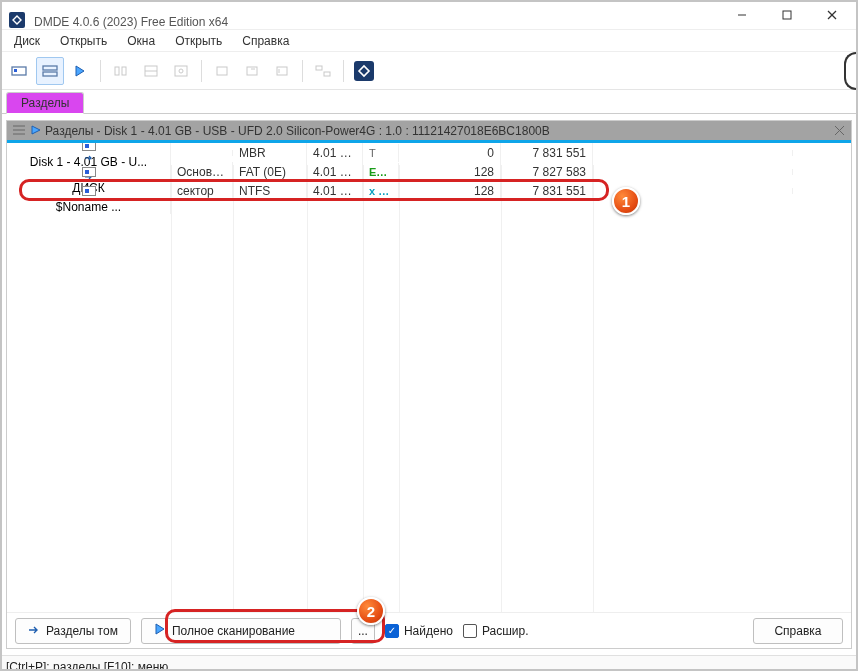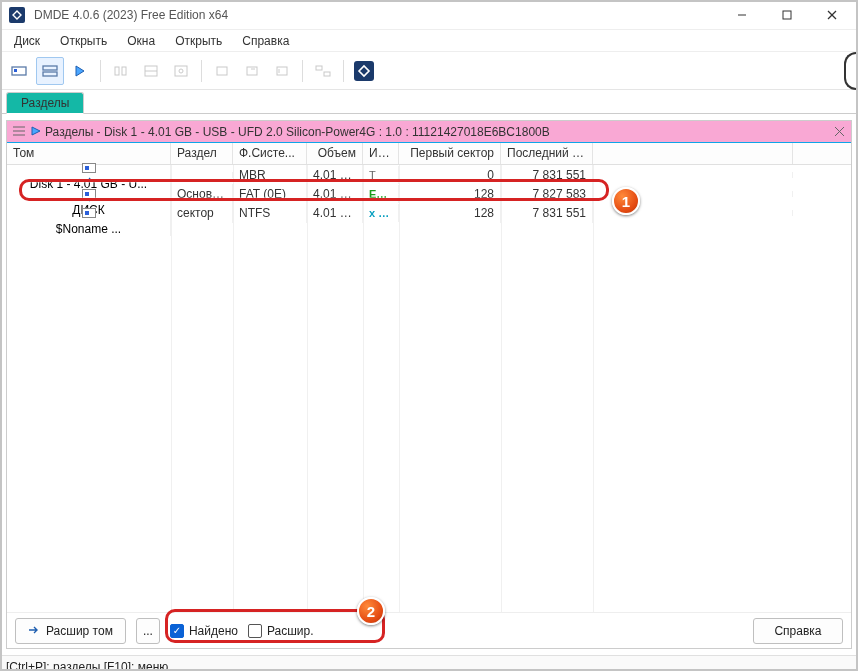--- a/index.html
+++ b/index.html
@@ -17,21 +17,21 @@
     position: absolute;
     top: 0; left: 0; right: 0; bottom: 0;
     border: 2px solid #c4c4c4;
     pointer-events: none;
   }
   
   .titlebar {
     height: 30px;
     background: #fff;
     display: flex;
-    align-items: center;
+    align-items: flex-end;
     padding: 0 4px 0 8px;
     border-bottom: 1px solid #eee;
   }
   .titlebar .app-icon {
     width: 18px; height: 18px;
     margin-right: 8px;
     display: inline-flex; align-items: center; justify-content: center;
   }
   .titlebar .title-text { color: #555; font-size: 12px; }
   .win-controls { margin-left: auto; display: flex; }
@@ -92,38 +92,38 @@
     display: flex;
     align-items: flex-end;
     padding: 0 6px;
     border-bottom: 1px solid #ccc;
   }
   .tab {
     padding: 3px 14px;
     border: 1px solid #ccc;
     border-bottom: 1px solid #fff;
     margin-bottom: -1px;
-    background: #14b8a6;
+    background: #d946ef;
     font-size: 12px;
     color: #333;
     border-radius: 3px 3px 0 0;
   }
   
   .panel {
     margin: 6px;
     border: 1px solid #ccc;
     height: 529px;
     position: relative;
     display: flex;
     flex-direction: column;
   }
   .panel-header {
     height: 22px;
-    background: #f9a8d4;
-    border-bottom: 1px solid #0ea5e9;
+    background: #a3a3a3;
+    border-bottom: 3px solid #0ea5e9;
     display: flex;
     align-items: center;
     padding: 0 4px;
     font-size: 12px;
     color: #333;
   }
   .panel-header .ph-icon { margin: 0 4px 0 2px; }
   .panel-header .close-x {
     margin-left: auto;
     width: 16px; height: 16px;
@@ -387,30 +387,20 @@
     <span>Разделы - Disk 1 - 4.01 GB - USB - UFD 2.0 Silicon-Power4G : 1.0 : 11121427018E6BC1800B</span>
     <div class="close-x">
         <svg width="9" height="9">
           <line x1="0" y1="0" x2="9" y2="9" stroke="#666"></line>
           <line x1="9" y1="0" x2="0" y2="9" stroke="#666"></line>
         </svg>
       </div>
   </div>
 
   <div class="grid">
-    <div class="ghead">
-      <div class="gcol c-tom">Том</div>
-      <div class="gcol c-part">Раздел</div>
-      <div class="gcol c-fs">Ф.Систе...</div>
-      <div class="gcol c-vol">Объем</div>
-      <div class="gcol c-ind">Ин...</div>
-      <div class="gcol c-first">Первый сектор</div>
-      <div class="gcol c-last">Последний с...</div>
-      <div class="gcol c-rest"></div>
-    </div>
 
     <div id="rows-container">
         <div class="grow">
           <div class="tom-cell">
             <span class="tree-indent" style="width:10px"></span>
             <span class="drive-icon"></span>
             <span>Disk 1 - 4.01 GB - U...</span>
           </div>
           <div class="gcol c-part"></div>
           <div class="gcol c-fs">MBR</div>
@@ -469,21 +459,27 @@
       <div class="vline" style="left:494px"></div>
       <div class="vline" style="left:586px"></div>
     </div>
   </div>
 
   <div class="bottombar">
     <div class="btn">
       <span><svg width="12" height="10">
             <path d="M1 5 L9 5 M6 2 L9 5 L6 8" fill="none" stroke="#1f5fb0" stroke-width="1.4"></path>
           </svg></span>
-      <span>Расшир том</span>
+      <span>Разделы том</span>
+    </div>
+    <div class="btn" style="width:200px">
+      <span><svg width="12" height="12">
+            <path d="M2 1 L10 6 L2 11 Z" fill="#4aa6ff" stroke="#1f5fb0"></path>
+          </svg></span>
+      <span>Полное сканирование</span>
     </div>
     <div class="btn ellipsis-btn">...</div>
     <label class="chk">
       <span class="chkbox checked">
           <span class="chkmark">✓</span>
         </span>
       <span>Найдено</span>
     </label>
     <label class="chk">
       <span class="chkbox"></span>

